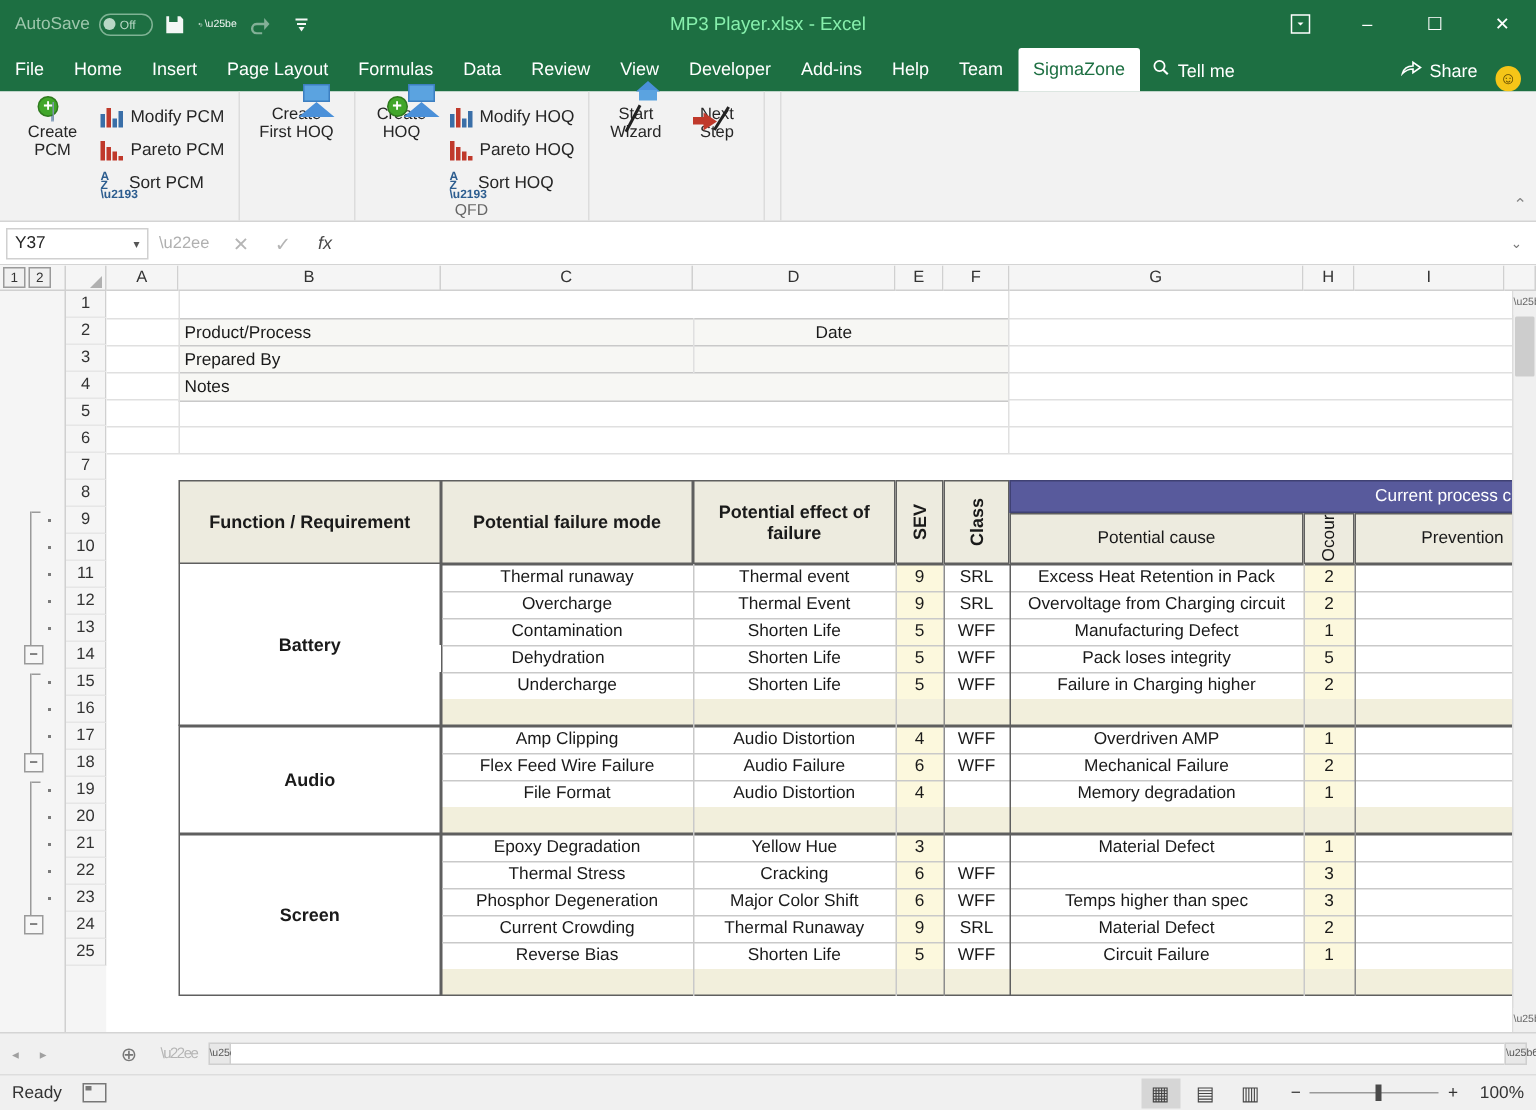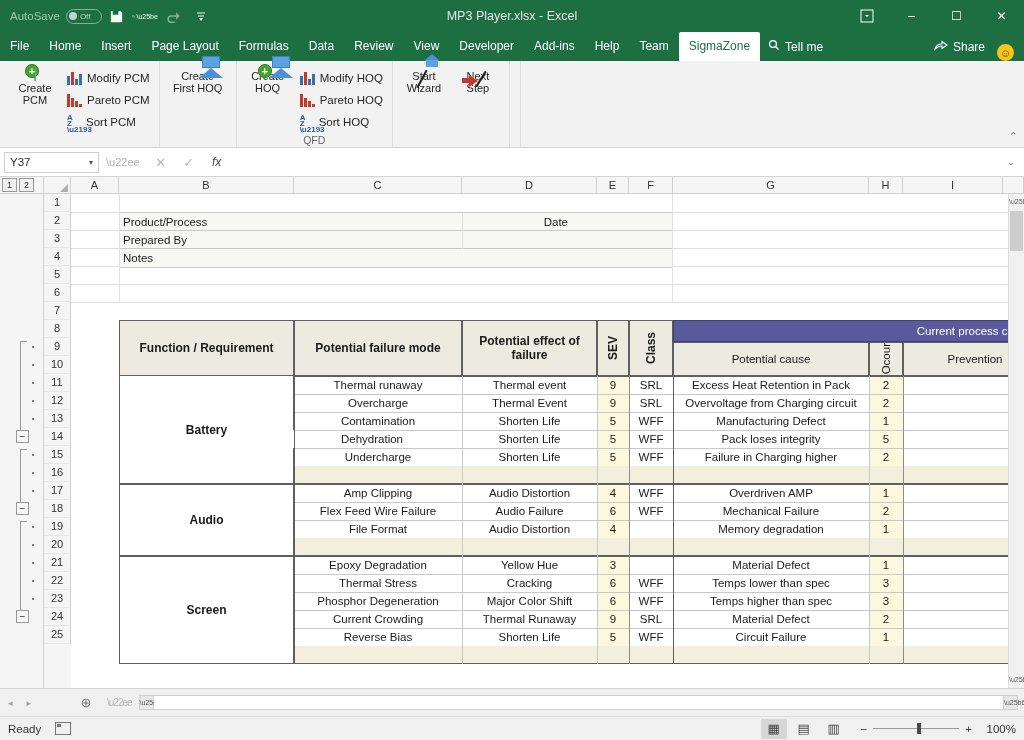--- a/index.html
+++ b/index.html
@@ -19,21 +19,21 @@
   .autosave { display:flex; align-items:center; gap:6px; color:#9ec7ad; font-size:11.5px; }
   .toggle {
     width:36px; height:15px; border-radius:8px; border:1px solid #7fb394;
     display:flex; align-items:center; padding:0 2px; gap:3px; color:#b9d8c6; font-size:8px;
   }
   .toggle .knob { width:8px; height:8px; border-radius:50%; background:#b9d8c6; }
   .qicon { width:26px; height:26px; display:flex; align-items:center; justify-content:center;
            color:#fff; font-size:14px; opacity:.95; }
   .qicon.dim { opacity:.45; }
   .title-text {
-    position:absolute; left:0; right:0; text-align:center; font-size:12.5px; color:#e5e5e5;
+    position:absolute; left:0; right:0; text-align:center; font-size:12.5px; color:#86efac;
     pointer-events:none;
   }
   .winbtns { margin-left:auto; display:flex; align-items:center; height:32px; z-index:2; }
   .winbtn { width:45px; height:32px; display:flex; align-items:center; justify-content:center;
             color:#fff; font-size:12px; }
 
   
   .ribbon-tabs {
     height:29px; background:#1d6f42; display:flex; align-items:flex-end; flex:0 0 29px;
     position:relative;
@@ -666,21 +666,20 @@
         <div class="tbl-cell yel" style="left:526px;top:362px;width:32px;height:18px;">3</div>
         <div class="tbl-cell" style="left:558px;top:362px;width:44px;height:18px;"></div>
         <div class="tbl-cell" style="left:602px;top:362px;width:196px;height:18px;">Material Defect</div>
         <div class="tbl-cell yel" style="left:798px;top:362px;width:34px;height:18px;">1</div>
         <div class="tbl-cell" style="left:832px;top:362px;width:144px;height:18px;"></div>
 
         <div class="tbl-cell" style="left:223px;top:380px;width:168px;height:18px;">Thermal Stress</div>
         <div class="tbl-cell" style="left:391px;top:380px;width:135px;height:18px;">Cracking</div>
         <div class="tbl-cell yel" style="left:526px;top:380px;width:32px;height:18px;">6</div>
         <div class="tbl-cell" style="left:558px;top:380px;width:44px;height:18px;">WFF</div>
-        <div class="tbl-cell" style="left:602px;top:380px;width:196px;height:18px;">Temps lower than spec</div>
         <div class="tbl-cell yel" style="left:798px;top:380px;width:34px;height:18px;">3</div>
         <div class="tbl-cell" style="left:832px;top:380px;width:144px;height:18px;"></div>
 
         <div class="tbl-cell" style="left:223px;top:398px;width:168px;height:18px;">Phosphor Degeneration</div>
         <div class="tbl-cell" style="left:391px;top:398px;width:135px;height:18px;">Major Color Shift</div>
         <div class="tbl-cell yel" style="left:526px;top:398px;width:32px;height:18px;">6</div>
         <div class="tbl-cell" style="left:558px;top:398px;width:44px;height:18px;">WFF</div>
         <div class="tbl-cell" style="left:602px;top:398px;width:196px;height:18px;">Temps higher than spec</div>
         <div class="tbl-cell yel" style="left:798px;top:398px;width:34px;height:18px;">3</div>
         <div class="tbl-cell" style="left:832px;top:398px;width:144px;height:18px;"></div>

